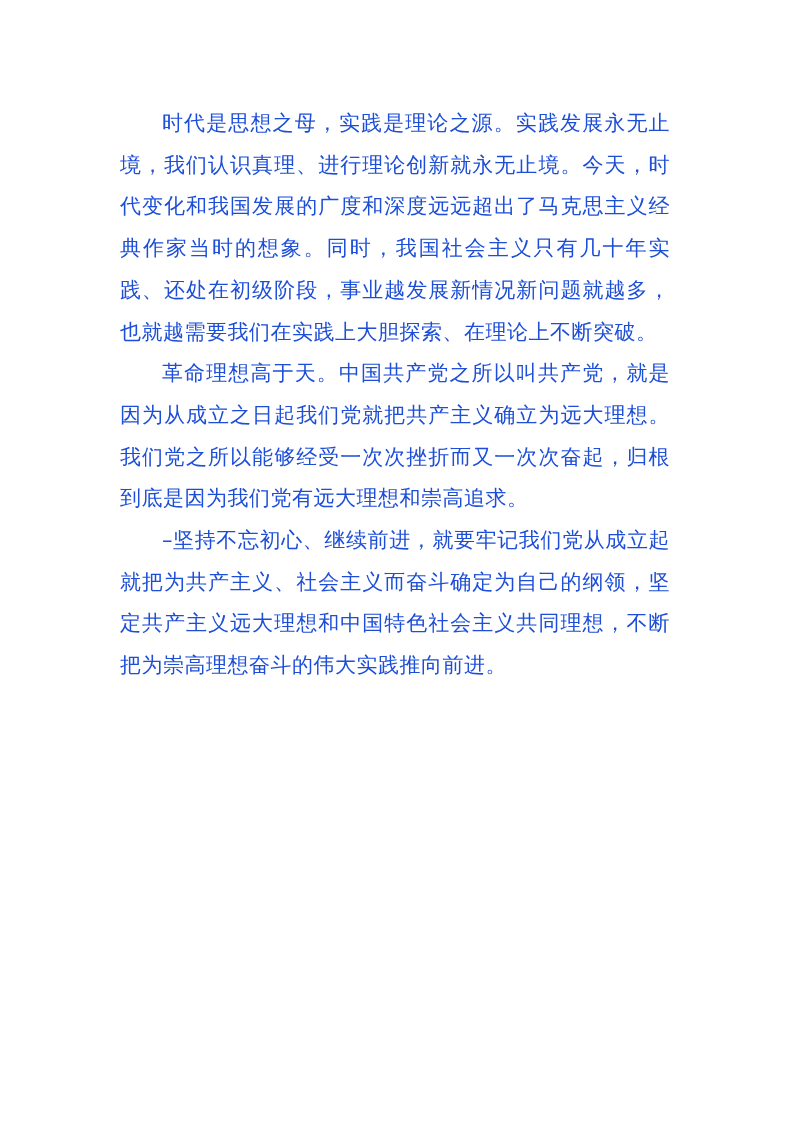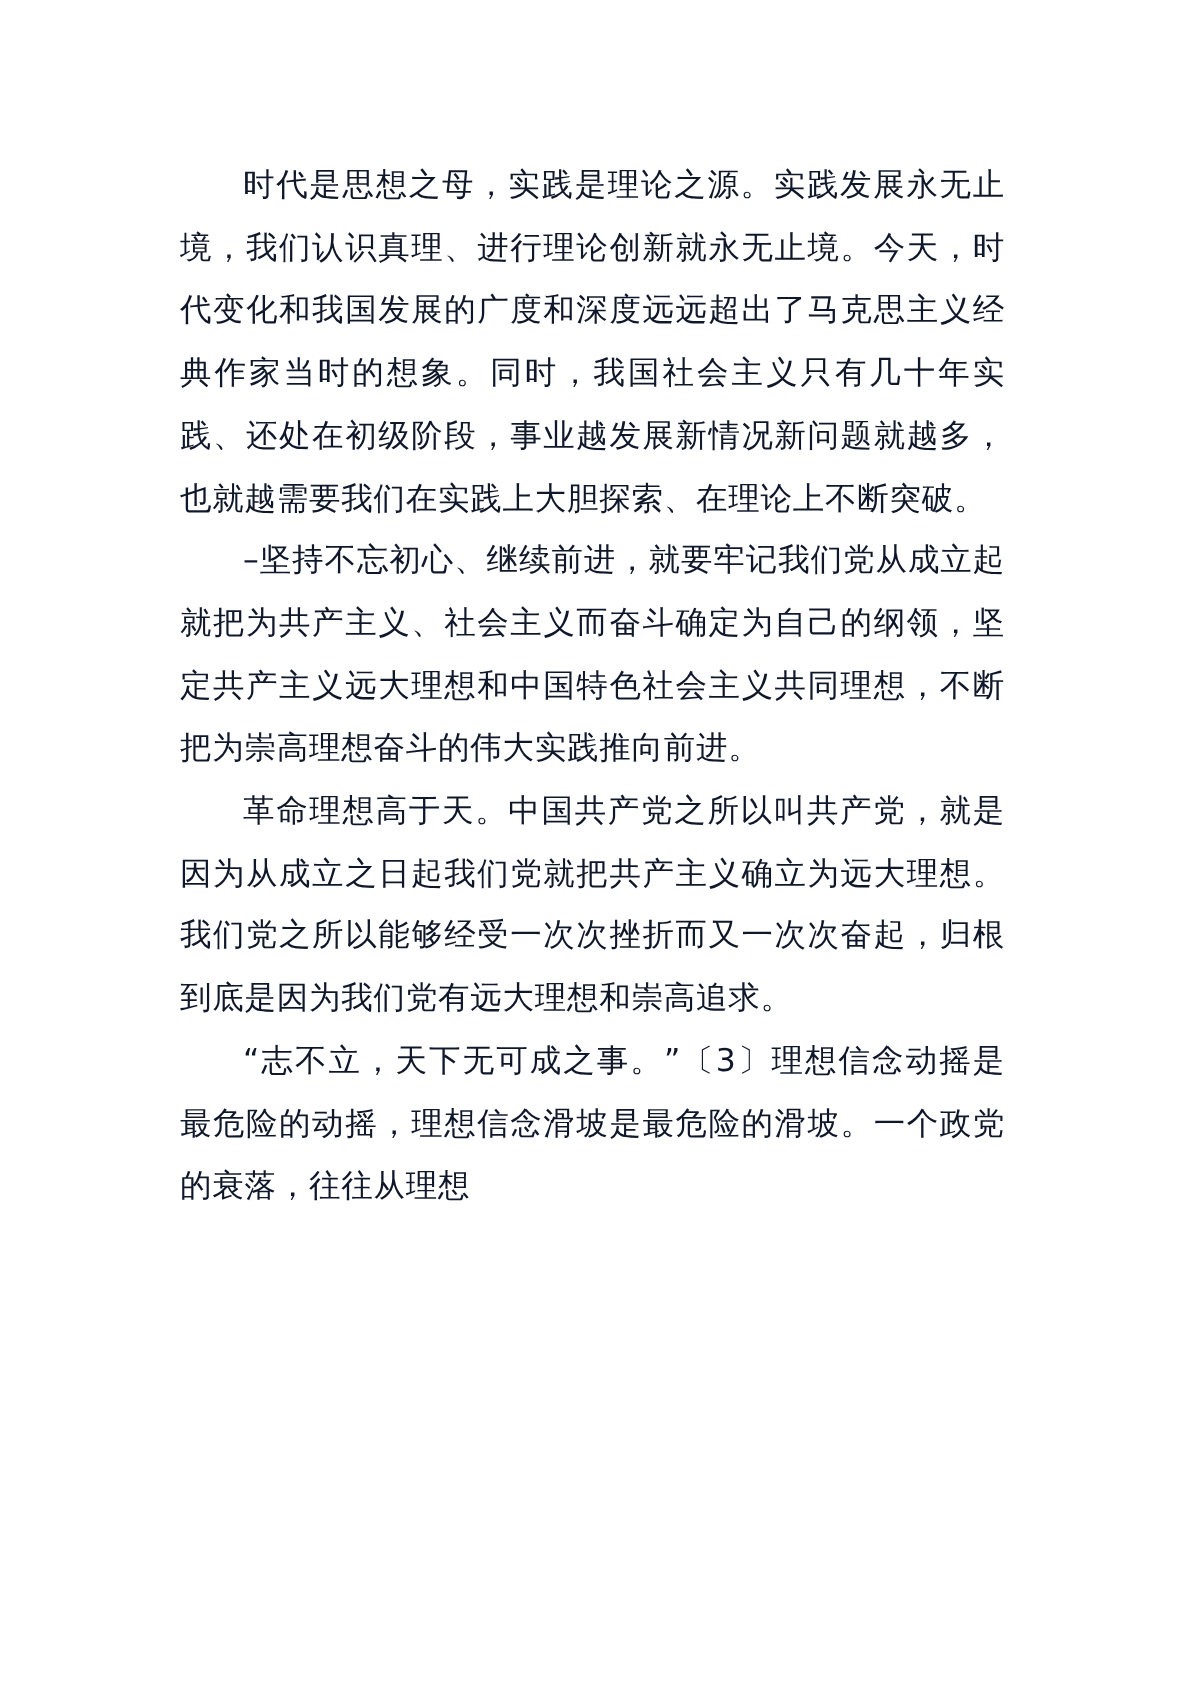--- a/index.html
+++ b/index.html
@@ -21,30 +21,29 @@
     padding: 103px 130px 0 120px;
   }
   .content {
     width: 550px;
   }
   .content p {
     margin: 0;
     padding: 0;
     font-size: 21px;
     line-height: 41.7px;
-    color: #0f172a;
+    color: #1d4ed8;
     text-align: justify;
     text-indent: 2em;
     letter-spacing: 0.5px;
     word-break: break-all;
   }
 </style>
 </head>
 <body>
 
 <div class="page">
   <div class="content">
     <p>时代是思想之母，实践是理论之源。实践发展永无止境，我们认识真理、进行理论创新就永无止境。今天，时代变化和我国发展的广度和深度远远超出了马克思主义经典作家当时的想象。同时，我国社会主义只有几十年实践、还处在初级阶段，事业越发展新情况新问题就越多，也就越需要我们在实践上大胆探索、在理论上不断突破。</p>
+    <p>革命理想高于天。中国共产党之所以叫共产党，就是因为从成立之日起我们党就把共产主义确立为远大理想。我们党之所以能够经受一次次挫折而又一次次奋起，归根到底是因为我们党有远大理想和崇高追求。</p>
     <p>–坚持不忘初心、继续前进，就要牢记我们党从成立起就把为共产主义、社会主义而奋斗确定为自己的纲领，坚定共产主义远大理想和中国特色社会主义共同理想，不断把为崇高理想奋斗的伟大实践推向前进。</p>
-    <p>革命理想高于天。中国共产党之所以叫共产党，就是因为从成立之日起我们党就把共产主义确立为远大理想。我们党之所以能够经受一次次挫折而又一次次奋起，归根到底是因为我们党有远大理想和崇高追求。</p>
-    <p>“志不立，天下无可成之事。”〔3〕理想信念动摇是最危险的动摇，理想信念滑坡是最危险的滑坡。一个政党的衰落，往往从理想</p>
   </div>
 </div>
 
 </body></html>

